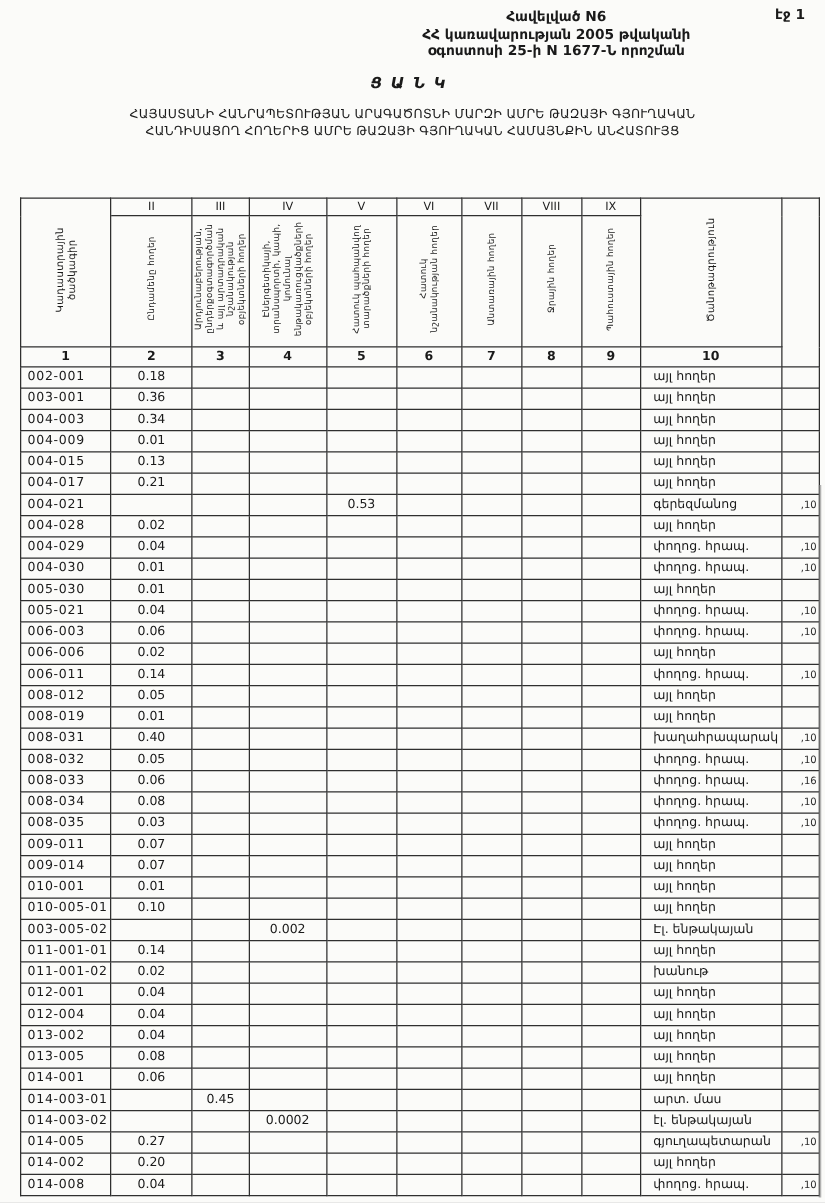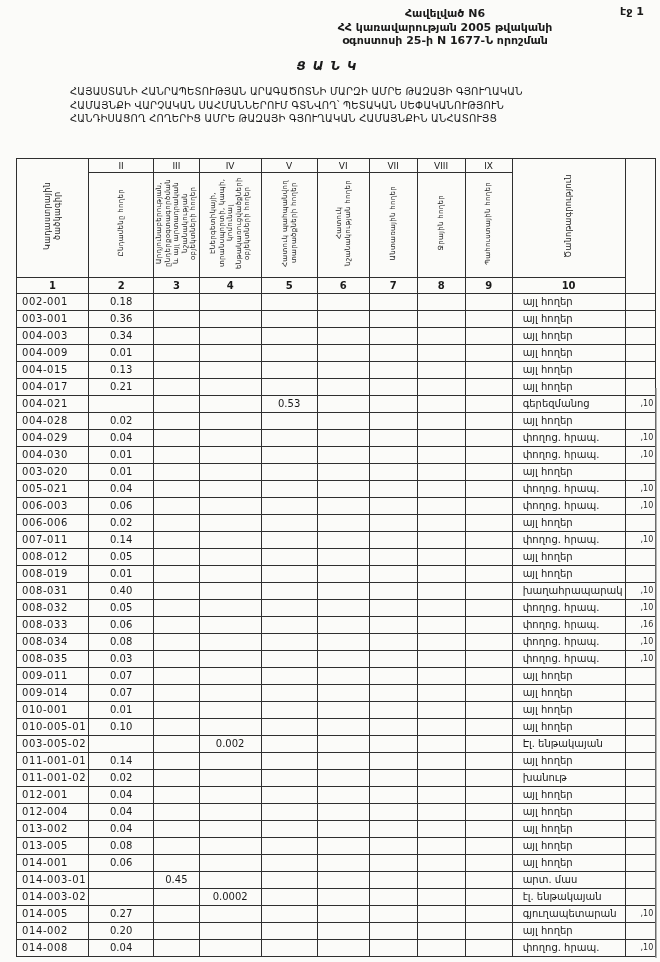--- a/index.html
+++ b/index.html
@@ -19,21 +19,21 @@
   .annex{
     position:absolute;top:7px;right:50px;width:330px;
     text-align:center;font-size:11px;line-height:13.5px;font-weight:bold;
   }
   .list-title{
     position:absolute;top:59px;left:0;width:100%;
     text-align:center;font-size:12px;font-weight:700;letter-spacing:7px;font-style:italic;
   }
   .doc-title{
     position:absolute;top:85px;left:70px;right:70px;
-    font-size:10px;line-height:13.5px;letter-spacing:0.2px;
+    text-align:center;font-size:10px;line-height:13.5px;letter-spacing:0.2px;
   }
   table.grid{
     position:absolute;top:158px;left:16px;
     border-collapse:collapse;table-layout:fixed;
     font-family:inherit;
   }
   table.grid th,table.grid td{
     border:1px solid #2f2f2f;
     overflow:hidden;
   }
@@ -72,21 +72,20 @@
   <div class="annex">
     <div>Հավելված N6</div>
     <div>ՀՀ կառավարության 2005 թվականի</div>
     <div>օգոստոսի 25-ի N 1677-Ն որոշման</div>
   </div>
 
   <div class="list-title">ՑԱՆԿ</div>
 
   <div class="doc-title">
     <div>ՀԱՅԱՍՏԱՆԻ ՀԱՆՐԱՊԵՏՈՒԹՅԱՆ ԱՐԱԳԱԾՈՏՆԻ ՄԱՐԶԻ ԱՄՐԵ ԹԱԶԱՅԻ ԳՅՈՒՂԱԿԱՆ</div>
-    <div>ՀԱՄԱՅՆՔԻ ՎԱՐՉԱԿԱՆ ՍԱՀՄԱՆՆԵՐՈՒՄ ԳՏՆՎՈՂ՝ ՊԵՏԱԿԱՆ ՍԵՓԱԿԱՆՈՒԹՅՈՒՆ</div>
     <div>ՀԱՆԴԻՍԱՑՈՂ ՀՈՂԵՐԻՑ ԱՄՐԵ ԹԱԶԱՅԻ ԳՅՈՒՂԱԿԱՆ ՀԱՄԱՅՆՔԻՆ ԱՆՀԱՏՈՒՅՑ</div>
   </div>
 
   <table class="grid">
     <colgroup>
       <col style="width:72px">
         <col style="width:65px">
         <col style="width:45px">
       <col style="width:62px">
         <col style="width:56px">
@@ -279,21 +278,21 @@
           <td class="c-num"></td>
           <td class="c-num"></td>
           <td class="c-num"></td>
           <td class="c-num"></td>
           <td class="c-num"></td>
           <td class="c-num"></td>
           <td class="c-note">փողոց. հրապ.</td>
           <td class="c-margin">,10</td>
         </tr>
         <tr>
-          <td class="c-code">003-020</td>
+          <td class="c-code">005-030</td>
           <td class="c-num">0.01</td>
           <td class="c-num"></td>
           <td class="c-num"></td>
           <td class="c-num"></td>
           <td class="c-num"></td>
           <td class="c-num"></td>
           <td class="c-num"></td>
           <td class="c-num"></td>
           <td class="c-note">այլ հողեր</td>
           <td class="c-margin"></td>
@@ -331,21 +330,21 @@
           <td class="c-num"></td>
           <td class="c-num"></td>
           <td class="c-num"></td>
           <td class="c-num"></td>
           <td class="c-num"></td>
           <td class="c-num"></td>
           <td class="c-note">այլ հողեր</td>
           <td class="c-margin"></td>
         </tr>
         <tr>
-          <td class="c-code">007-011</td>
+          <td class="c-code">006-011</td>
           <td class="c-num">0.14</td>
           <td class="c-num"></td>
           <td class="c-num"></td>
           <td class="c-num"></td>
           <td class="c-num"></td>
           <td class="c-num"></td>
           <td class="c-num"></td>
           <td class="c-num"></td>
           <td class="c-note">փողոց. հրապ.</td>
           <td class="c-margin">,10</td>

